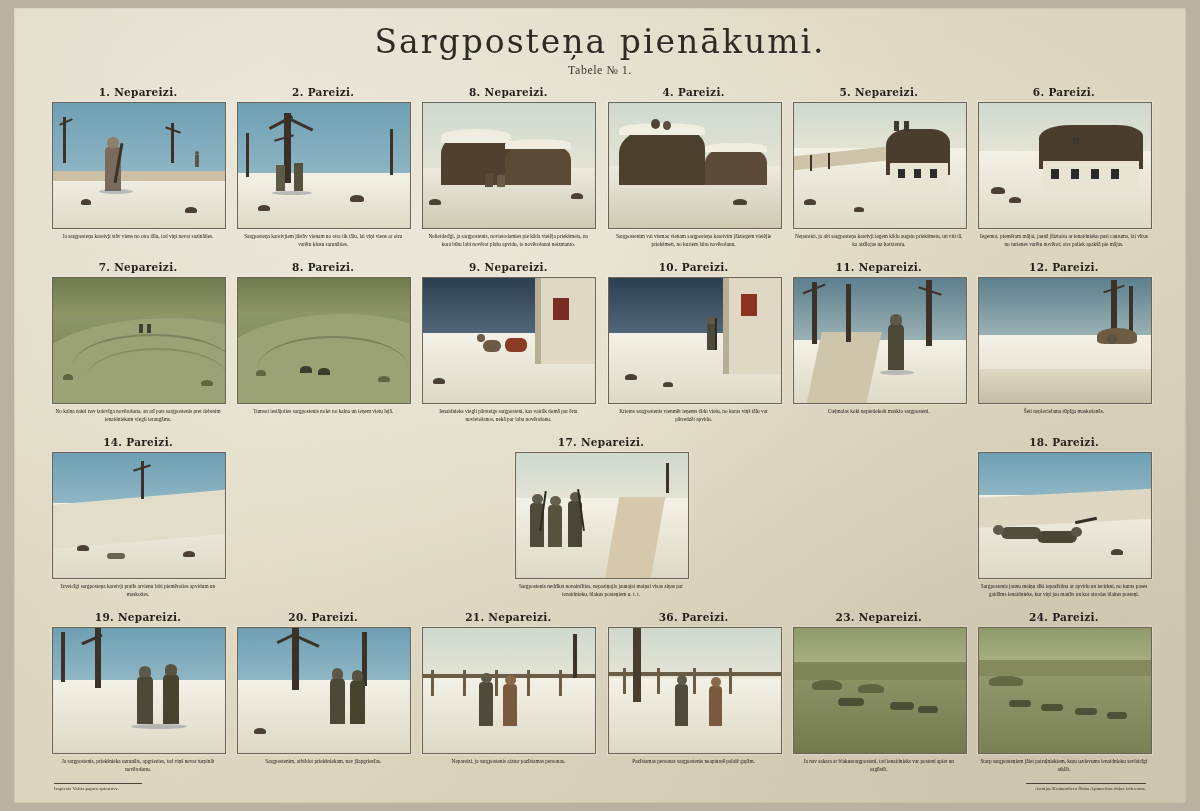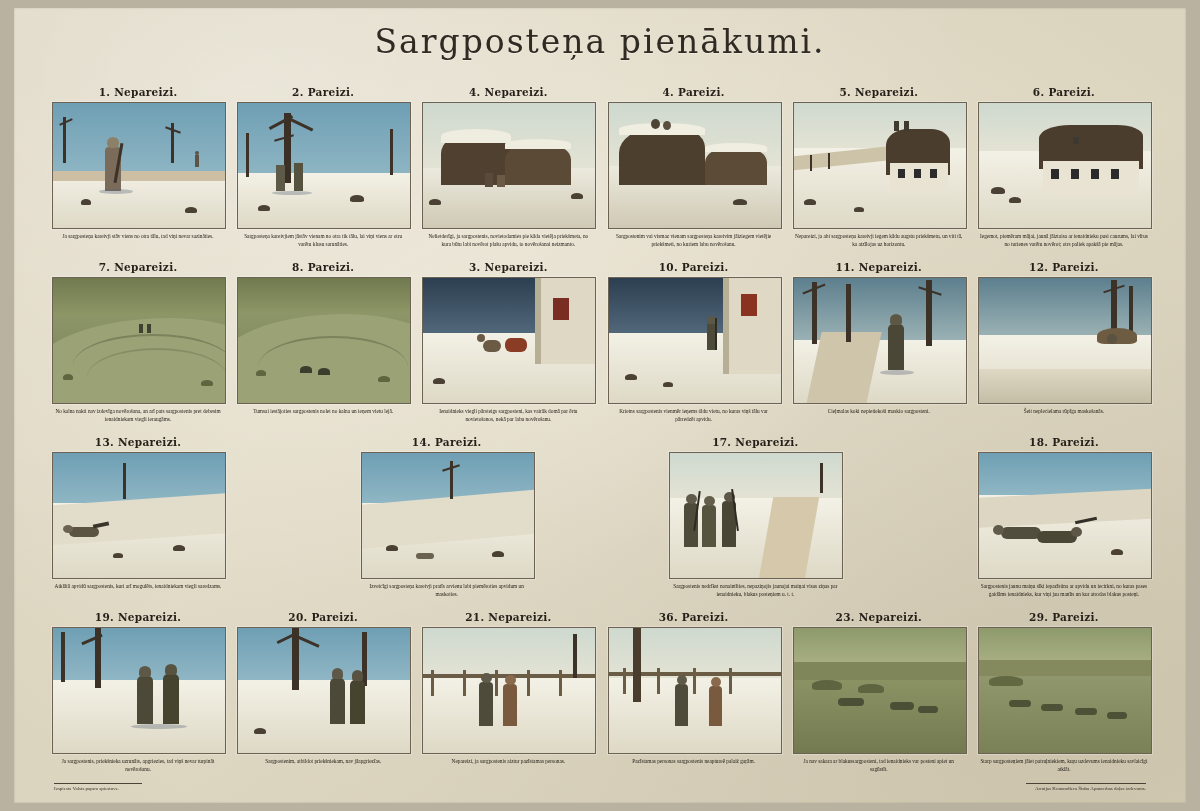--- a/index.html
+++ b/index.html
@@ -88,20 +88,21 @@
   .win{position:absolute;background:#2b2b2b;}
   .shadow{position:absolute;background:rgba(90,100,120,.35);}
   .dot{position:absolute;border-radius:50%;}
 </style>
 </head>
 <body>
 
 <div class="poster">
 
   <div class="title">Sargposteņa pienākumi.</div>
+  <div class="subtitle">Tabele № 1.</div>
 
   <div class="grid">
 
     <div class="row">
 
       <div class="cell">
         <div class="cap-top">1. Nepareizi.</div>
         <div class="frame">
           <div class="sky blue" style="height:58%"></div>
           <div class="ground snow" style="height:46%"></div>
@@ -138,21 +139,21 @@
           <div class="fig" style="left:38px;top:62px;width:9px;height:26px;background:#5d5a48"></div>
           <div class="fig" style="left:56px;top:60px;width:9px;height:28px;background:#55523f"></div>
           <div class="shadow" style="left:34px;top:88px;width:40px;height:4px;border-radius:50%"></div>
           <div class="bush" style="left:112px;top:92px;width:14px;height:7px"></div>
           <div class="bush" style="left:20px;top:102px;width:12px;height:6px"></div>
         </div>
         <div class="cap-bot">Sargposteņa kareivjiem jāstāv vienam no otra tik tālu, lai viņi viens ar otru varētu klusu sarunāties.</div>
       </div>
 
       <div class="cell">
-        <div class="cap-top">4. Nepareizi.</div>
+        <div class="cap-top">8. Nepareizi.</div>
         <div class="frame">
           <div class="sky pale" style="height:52%"></div>
           <div class="ground snow2" style="height:48%"></div>
           <div class="hut" style="left:18px;top:30px;width:70px;height:52px;background:#50402f;border-radius:40% 30% 0 0"></div>
           <div class="hut" style="left:82px;top:40px;width:66px;height:42px;background:#5b4a36;border-radius:40% 40% 0 0"></div>
           <div style="position:absolute;left:18px;top:26px;width:70px;height:14px;background:#efece0;border-radius:50% 50% 0 0"></div>
           <div style="position:absolute;left:82px;top:36px;width:66px;height:10px;background:#efece0;border-radius:50% 50% 0 0"></div>
           <div class="fig" style="left:62px;top:70px;width:8px;height:14px;background:#5a4a3c"></div>
           <div class="fig" style="left:74px;top:72px;width:8px;height:12px;background:#6b5b46"></div>
           <div class="bush" style="left:6px;top:96px;width:12px;height:6px"></div>
@@ -244,21 +245,21 @@
           <div style="position:absolute;left:20px;top:58px;width:150px;height:60px;border-top:2px solid #7b825c;border-radius:50%"></div>
           <div class="fig" style="left:62px;top:88px;width:12px;height:7px;background:#3c3e2d;border-radius:50% 50% 0 0"></div>
           <div class="fig" style="left:80px;top:90px;width:12px;height:7px;background:#3c3e2d;border-radius:50% 50% 0 0"></div>
           <div class="bush" style="left:18px;top:92px;width:10px;height:6px;background:#5f653f"></div>
           <div class="bush" style="left:140px;top:98px;width:12px;height:6px;background:#5f653f"></div>
         </div>
         <div class="cap-bot">Tumsai iestājoties sargpostenis nolet no kalna un ieņem vietu lejā.</div>
       </div>
 
       <div class="cell">
-        <div class="cap-top">3. Nepareizi.</div>
+        <div class="cap-top">9. Nepareizi.</div>
         <div class="frame">
           <div class="sky night" style="height:44%"></div>
           <div class="ground snow" style="height:56%"></div>
           <div class="wall" style="left:116px;top:0;width:56px;height:86px;background:#ded8c4"></div>
           <div class="win" style="left:130px;top:20px;width:16px;height:22px;background:#7a2d22"></div>
           <div style="position:absolute;left:112px;top:0;width:6px;height:86px;background:#b7ae96"></div>
           <div class="fig" style="left:60px;top:62px;width:18px;height:12px;background:#6b5a44;border-radius:6px"></div>
           <div class="fig" style="left:82px;top:60px;width:22px;height:14px;background:#8b3c25;border-radius:6px"></div>
           <div class="fig" style="left:54px;top:56px;width:8px;height:8px;background:#6b5a44;border-radius:50%"></div>
           <div class="bush" style="left:10px;top:100px;width:12px;height:6px"></div>
@@ -313,35 +314,20 @@
           <div class="fig" style="left:128px;top:56px;width:10px;height:10px;background:#5a5342;border-radius:50%"></div>
           <div class="bush" style="left:12px;top:96px;width:14px;height:6px"></div>
           <div style="position:absolute;left:0;bottom:0;width:100%;height:34px;background:linear-gradient(#ded8c4,#c4bda6)"></div>
         </div>
         <div class="cap-bot">Šeit neplecielama rūpīga maskošanās.</div>
       </div>
     </div>
 
     <div class="row">
 
-      <div class="cell">
-        <div class="cap-top">13. Nepareizi.</div>
-        <div class="frame">
-          <div class="sky blue" style="height:40%"></div>
-          <div class="ground snow" style="height:60%"></div>
-          <div style="position:absolute;left:-10px;top:46px;width:200px;height:40px;background:#e2ddca;transform:rotate(-4deg)"></div>
-          <div class="tree" style="left:70px;top:10px;width:3px;height:36px"></div>
-          <div class="fig" style="left:16px;top:74px;width:30px;height:10px;background:#5c5442;border-radius:6px"></div>
-          <div class="fig" style="left:10px;top:72px;width:10px;height:8px;background:#6b6250;border-radius:50%"></div>
-          <div class="fig" style="left:40px;top:70px;width:16px;height:4px;background:#3a342a;transform:rotate(-12deg)"></div>
-          <div class="bush" style="left:120px;top:92px;width:12px;height:6px"></div>
-          <div class="bush" style="left:60px;top:100px;width:10px;height:5px"></div>
-        </div>
-        <div class="cap-bot">Atklātā apvidū sargpostenis, kuri arī mogulēts, ienaidniekam viegli saredzams.</div>
-      </div>
 
       <div class="cell">
         <div class="cap-top">14. Pareizi.</div>
         <div class="frame">
           <div class="sky blue" style="height:40%"></div>
           <div class="ground snow" style="height:60%"></div>
           <div style="position:absolute;left:-10px;top:44px;width:200px;height:44px;background:#e2ddca;transform:rotate(-5deg)"></div>
           <div class="tree" style="left:88px;top:8px;width:3px;height:38px"></div>
           <div class="tree" style="left:80px;top:14px;width:18px;height:2px;transform:rotate(-18deg)"></div>
           <div class="bush" style="left:24px;top:92px;width:12px;height:6px"></div>
@@ -474,21 +460,21 @@
           <div class="bush" style="left:18px;top:52px;width:30px;height:10px;background:#5e6440"></div>
           <div class="bush" style="left:64px;top:56px;width:26px;height:9px;background:#5e6440"></div>
           <div class="fig" style="left:44px;top:70px;width:26px;height:8px;background:#4b4f35;border-radius:6px"></div>
           <div class="fig" style="left:96px;top:74px;width:24px;height:8px;background:#4b4f35;border-radius:6px"></div>
           <div class="fig" style="left:124px;top:78px;width:20px;height:7px;background:#4b4f35;border-radius:6px"></div>
         </div>
         <div class="cap-bot">Ja nav sakara ar blakussargposteni, tad ienaidnieks var posteni apiet un sagūstīt.</div>
       </div>
 
       <div class="cell">
-        <div class="cap-top">29. Pareizi.</div>
+        <div class="cap-top">24. Pareizi.</div>
         <div class="frame">
           <div class="sky green" style="height:28%"></div>
           <div class="ground" style="height:72%;background:linear-gradient(#949b70,#7b8156)"></div>
           <div style="position:absolute;left:-10px;top:32px;width:200px;height:16px;background:#848a5e"></div>
           <div class="bush" style="left:10px;top:48px;width:34px;height:10px;background:#626841"></div>
           <div class="fig" style="left:30px;top:72px;width:22px;height:7px;background:#4d5136;border-radius:6px"></div>
           <div class="fig" style="left:62px;top:76px;width:22px;height:7px;background:#4d5136;border-radius:6px"></div>
           <div class="fig" style="left:96px;top:80px;width:22px;height:7px;background:#4d5136;border-radius:6px"></div>
           <div class="fig" style="left:128px;top:84px;width:20px;height:7px;background:#4d5136;border-radius:6px"></div>
         </div>

